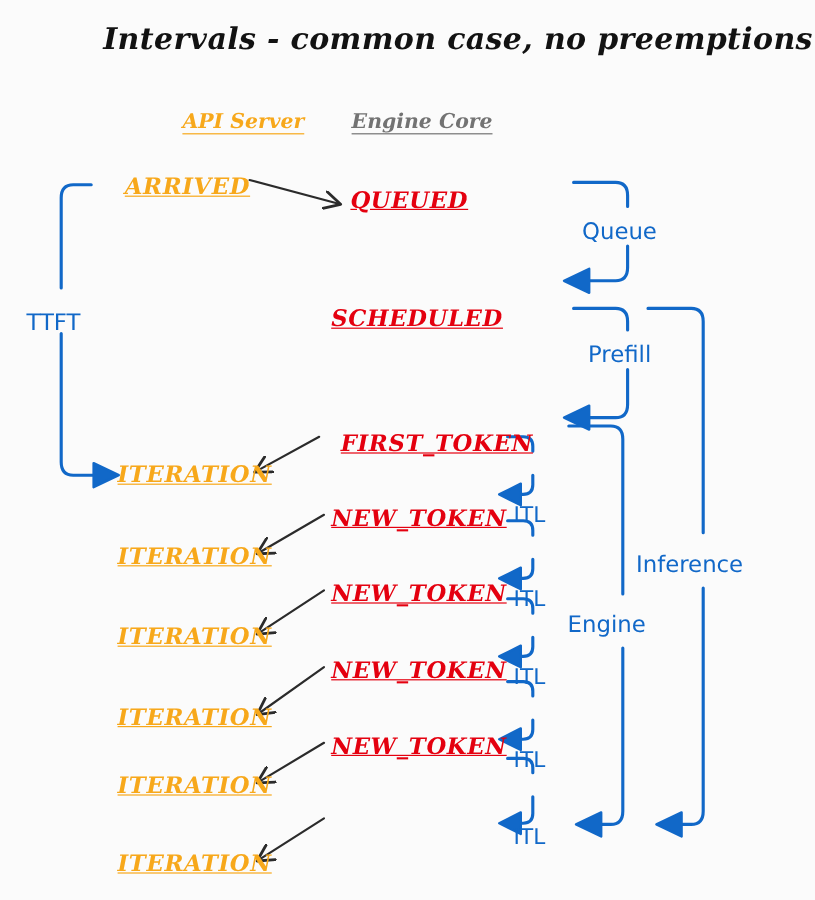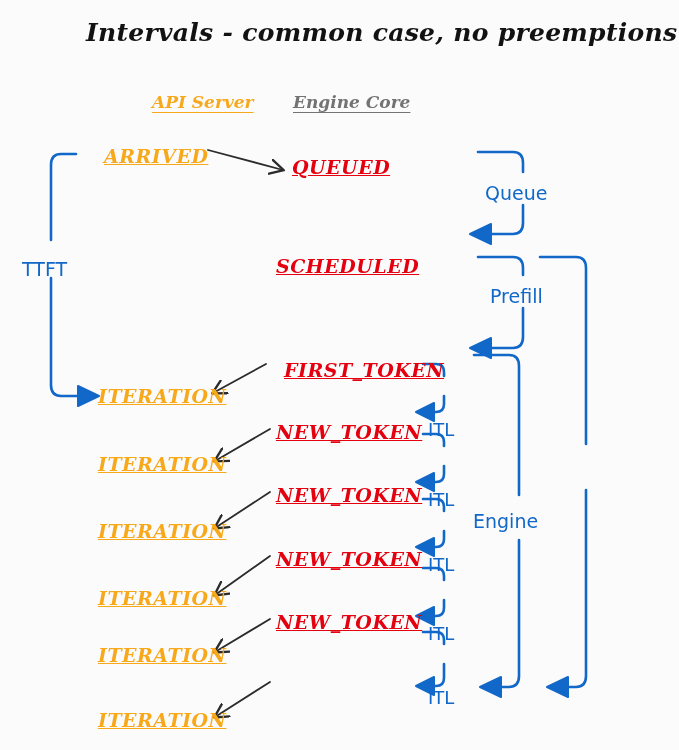--- a/index.html
+++ b/index.html
@@ -152,20 +152,21 @@
   <div class="txt state engine" style="left:272px;top:359px;margin-left:12px;">FIRST_TOKEN</div>
   <div class="txt state engine" style="left:276px;top:421px;">NEW_TOKEN</div>
   <div class="txt state engine" style="left:276px;top:484px;">NEW_TOKEN</div>
   <div class="txt state engine" style="left:276px;top:548px;">NEW_TOKEN</div>
   <div class="txt state engine" style="left:276px;top:611px;">NEW_TOKEN</div>
 
   <div class="txt blabel" style="left:22px;top:258px;">TTFT</div>
   <div class="txt blabel" style="left:485px;top:182px;">Queue</div>
   <div class="txt blabel" style="left:490px;top:285px;">Prefill</div>
   <div class="txt blabel" style="left:473px;top:510px;">Engine</div>
+  <div class="txt blabel" style="left:530px;top:460px;">Inference</div>
 
   <div class="txt blabel small" style="left:428px;top:379px;">ITL</div>
   <div class="txt blabel small" style="left:428px;top:449px;">ITL</div>
   <div class="txt blabel small" style="left:428px;top:514px;">ITL</div>
   <div class="txt blabel small" style="left:428px;top:583px;">ITL</div>
   <div class="txt blabel small" style="left:428px;top:647px;">ITL</div>
 
 </div>
 
 </body></html>

